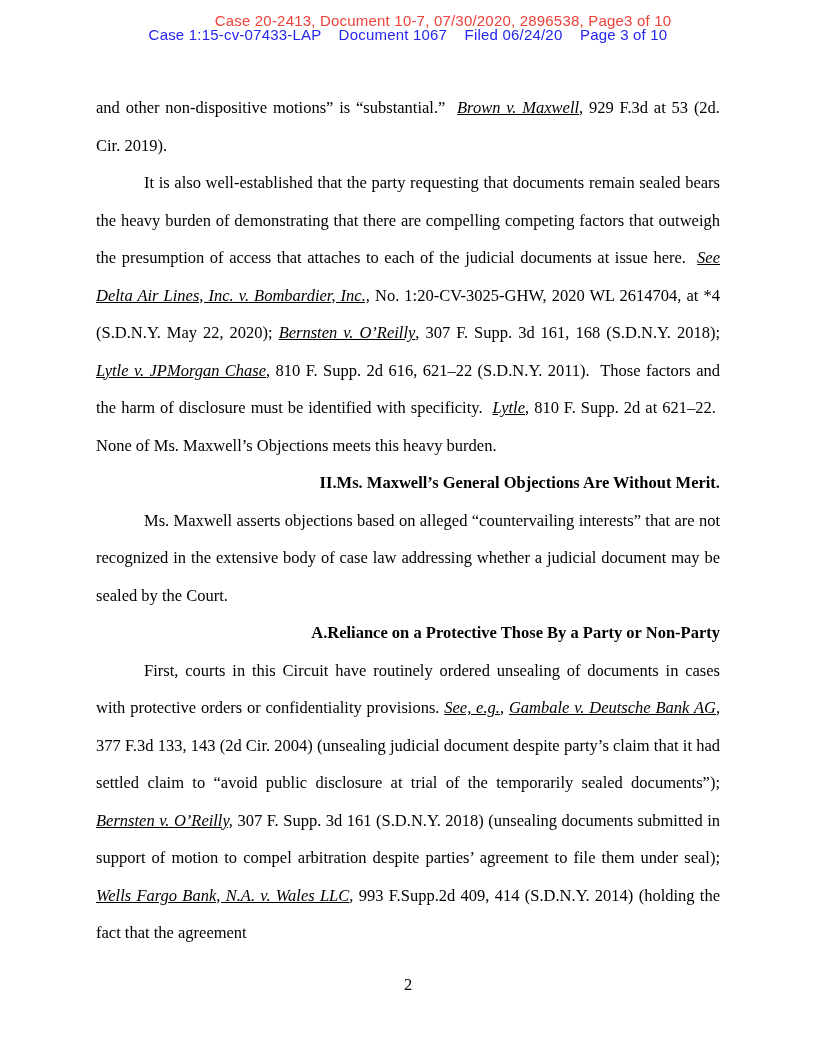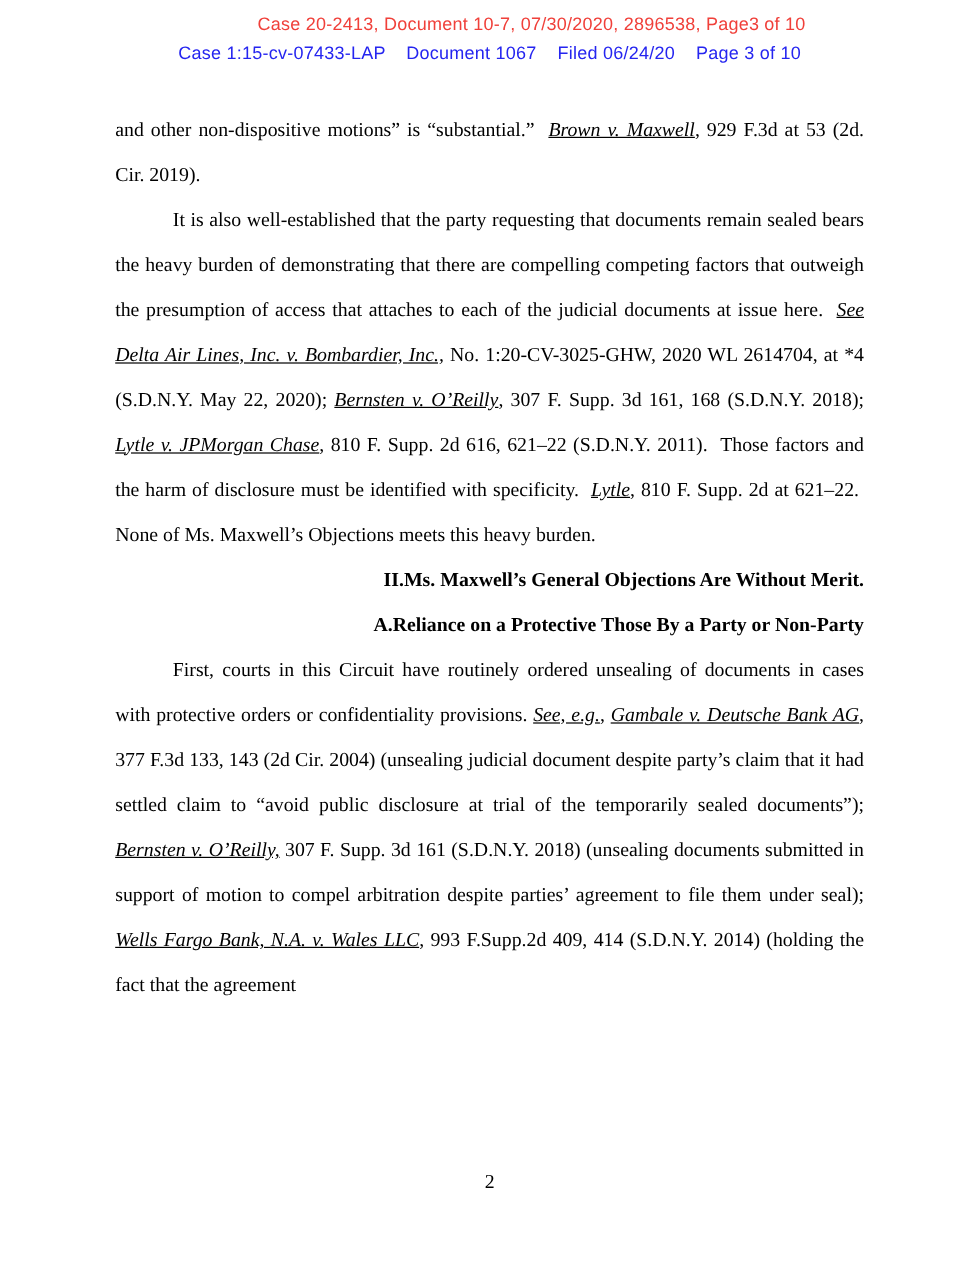--- a/index.html
+++ b/index.html
@@ -17,21 +17,21 @@
     position: absolute;
     left: 0;
     width: 100%;
     text-align: center;
     font-family: "Liberation Sans", sans-serif;
     font-size: 15px;
     white-space: pre;
     letter-spacing: 0.2px;
   }
   .stamp-appellate { top: 12px; padding-left: 35px; }
-  .stamp-district  { top: 36px; }
+  .stamp-district  { top: 26px; }
   .doc-body {
     position: absolute;
     left: 96px;
     top: 89px;
     width: 624px;
     font-size: 16.5px;
     line-height: 37.5px;
     text-align: justify;
   }
   .doc-body p { margin: 0; padding: 0; }
@@ -59,19 +59,20 @@
 <div class="page">
 
   <div class="stamp stamp-appellate" style="color: rgb(240, 64, 58);">Case 20-2413, Document 10-7, 07/30/2020, 2896538, Page3 of 10</div>
 
   <div class="stamp stamp-district" style="color: rgb(37, 37, 240);">Case 1:15-cv-07433-LAP    Document 1067    Filed 06/24/20    Page 3 of 10</div>
 
   <div class="doc-body">
       <p class=""><span>and other non-dispositive motions” is “substantial.”&nbsp; </span><span class="it">Brown v. Maxwell</span><span>, 929 F.3d at 53 (2d. Cir. 2019).</span></p>
       <p class="indent"><span>It is also well-established that the party requesting that documents remain sealed bears the heavy burden of demonstrating that there are compelling competing factors that outweigh the presumption of access that attaches to each of the judicial documents at issue here.&nbsp; </span><span class="it">See Delta Air Lines, Inc. v. Bombardier, Inc.,</span><span> No. 1:20-CV-3025-GHW, 2020 WL 2614704, at *4 (S.D.N.Y. May 22, 2020); </span><span class="it">Bernsten v. O’Reilly</span><span>, 307 F. Supp. 3d 161, 168 (S.D.N.Y. 2018); </span><span class="it">Lytle v. JPMorgan Chase</span><span>, 810 F. Supp. 2d 616, 621–22 (S.D.N.Y. 2011).&nbsp; Those factors and the harm of disclosure must be identified with specificity.&nbsp; </span><span class="it">Lytle</span><span>, 810 F. Supp. 2d at 621–22.&nbsp; None of Ms. Maxwell’s Objections meets this heavy burden.</span></p>
       <p class="heading"><span class="hnum">II.</span><span>Ms. Maxwell’s General Objections Are Without Merit.</span></p>
+      <p class="indent"><span>Ms. Maxwell asserts objections based on alleged “countervailing interests” that are not recognized in the extensive body of case law addressing whether a judicial document may be sealed by the Court.</span></p>
       <p class="heading"><span class="hnum">A.</span><span>Reliance on a Protective Those By a Party or Non-Party</span></p>
       <p class="indent"><span>First, courts in this Circuit have routinely ordered unsealing of documents in cases with protective orders or confidentiality provisions. </span><span class="it">See, e.g.</span><span>, </span><span class="it">Gambale v. Deutsche Bank AG</span><span>, 377 F.3d 133, 143 (2d Cir. 2004) (unsealing judicial document despite party’s claim that it had settled claim to “avoid public disclosure at trial of the temporarily sealed documents”); </span><span class="it">Bernsten v. O’Reilly,</span><span> 307 F. Supp. 3d 161 (S.D.N.Y. 2018) (unsealing documents submitted in support of motion to compel arbitration despite parties’ agreement to file them under seal); </span><span class="it">Wells Fargo Bank, N.A. v. Wales LLC</span><span>, 993 F.Supp.2d 409, 414 (S.D.N.Y. 2014) (holding the fact that the agreement</span></p>
     </div>
 
   <div class="page-number">2</div>
 
 </div>
 
 </body></html>

